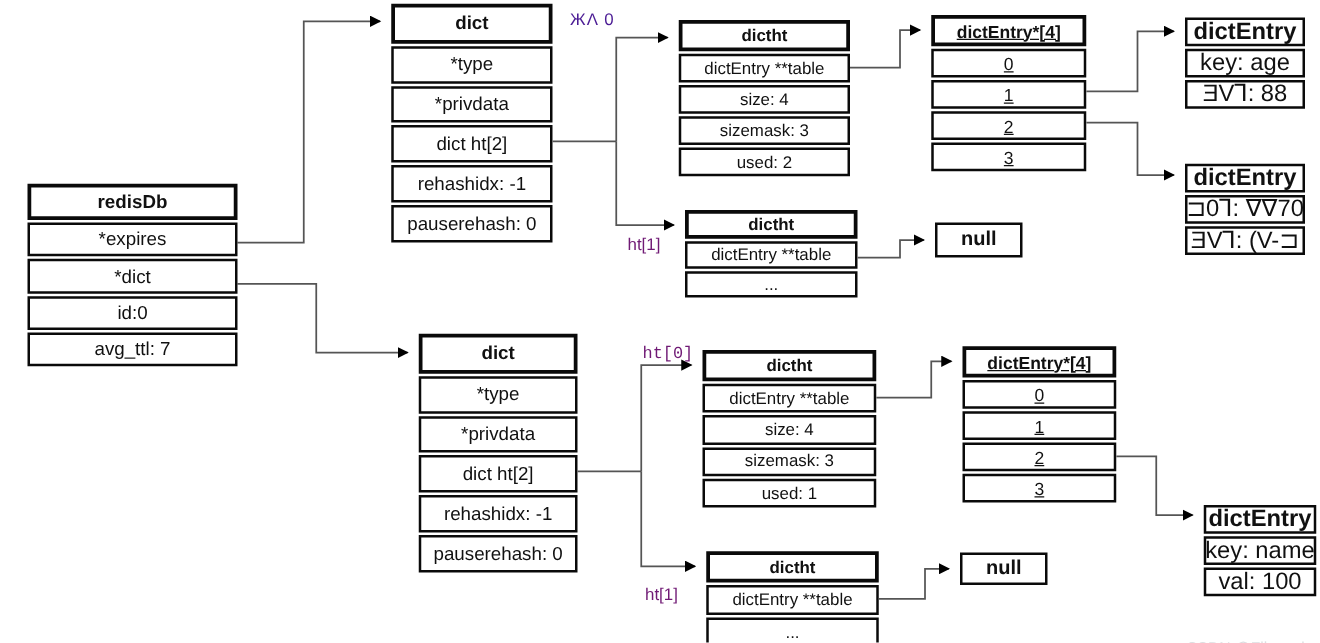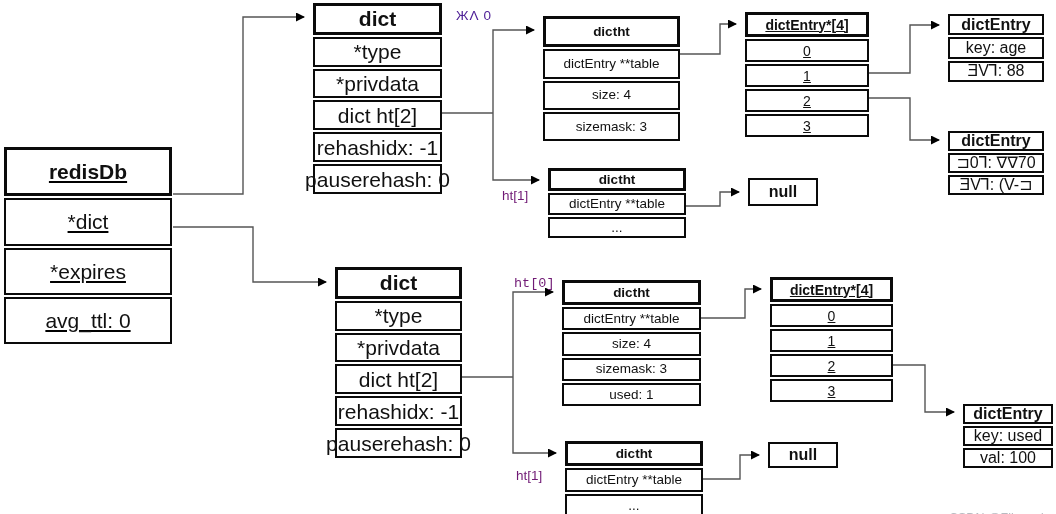--- a/index.html
+++ b/index.html
@@ -10,27 +10,27 @@
   #canvas{position:absolute;inset:0;width:1056px;height:514px;}
   svg.wires{position:absolute;left:0;top:0;pointer-events:none;}
   .box{position:absolute;display:flex;flex-direction:column;gap:2px;box-sizing:border-box;}
   .cell{
     border:2.5px solid #0a0a0a;background:#fff;flex:1;
     display:flex;align-items:center;justify-content:center;
     color:#111;font-size:15px;line-height:1;white-space:nowrap;
   }
   .hdr{font-weight:bold;border-width:3px;font-size:19px;}
   
-  .box.bigcells .cell{font-size:21px;}
+  .box.bigcells .cell{font-size:15px;}
   .box.dictht .hdr{font-size:18px;}
   .box.dictht .cell{font-size:13.5px;}
   .box.arr .hdr{font-size:15px;}
   .box.arr .cell{font-size:14px;text-decoration:underline;}
   .box.entry .hdr{font-size:13.5px;border-width:2.5px;}
-  .box.entry .cell{font-size:16px;}
+  .box.entry .cell{font-size:19px;}
   .box.nullbox .cell{font-weight:bold;font-size:16px;border-width:2.5px;}
   .lbl{position:absolute;color:#701a75;font-size:13.5px;white-space:nowrap;}
   .lbl.dark{color:#4c1d95;font-weight:normal;letter-spacing:1px;}
   .watermark{position:absolute;color:#b7bac0;font-size:12.5px;}
 </style>
 </head>
 <body>
 
 <div id="canvas">
 
@@ -52,41 +52,43 @@
       <path d="M 686 206 H 720 V 192 H 739" marker-end="url(#arw)"></path>
       <path d="M 462 377 H 513"></path>
       <path d="M 513 377 V 292 H 553" marker-end="url(#arw)"></path>
       <path d="M 513 377 V 453 H 556" marker-end="url(#arw)"></path>
       <path d="M 701 318 H 745 V 289 H 761" marker-end="url(#arw)"></path>
       <path d="M 893 365 H 925 V 412 H 954" marker-end="url(#arw)"></path>
       <path d="M 703 479 H 740 V 455 H 759" marker-end="url(#arw)"></path>
     </g>
   </svg>
 
-  <div class="box bigcells" style="left:4px;top:147px;width:168px;height:197px;text-decoration:underline;">
+  <div class="box bigcells" style="left:22px;top:147px;width:168px;height:146px;">
     <div class="cell hdr">redisDb</div>
+    <div class="cell">*expires</div>
     <div class="cell">*dict</div>
-    <div class="cell">*expires</div>
-    <div class="cell">avg_ttl: 0</div>
+    <div class="cell">id:0</div>
+    <div class="cell">avg_ttl: 7</div>
   </div>
 
   <div class="box bigcells" style="left:313px;top:3px;width:129px;height:191px;">
     <div class="cell hdr">dict</div>
     <div class="cell">*type</div>
     <div class="cell">*privdata</div>
     <div class="cell">dict ht[2]</div>
     <div class="cell">rehashidx: -1</div>
     <div class="cell">pauserehash: 0</div>
   </div>
 
   <div class="box dictht" style="left:543px;top:16px;width:137px;height:125px;">
     <div class="cell hdr">dictht</div>
     <div class="cell">dictEntry **table</div>
     <div class="cell">size: 4</div>
     <div class="cell">sizemask: 3</div>
+    <div class="cell">used: 2</div>
   </div>
 
   <div class="box arr" style="left:745px;top:12px;width:124px;height:125px;">
     <div class="cell hdr">dictEntry*[4]</div>
     <div class="cell">0</div>
     <div class="cell">1</div>
     <div class="cell">2</div>
     <div class="cell">3</div>
   </div>
 
@@ -132,21 +134,21 @@
   <div class="box arr" style="left:770px;top:277px;width:123px;height:125px;">
     <div class="cell hdr">dictEntry*[4]</div>
     <div class="cell">0</div>
     <div class="cell">1</div>
     <div class="cell">2</div>
     <div class="cell">3</div>
   </div>
 
   <div class="box entry" style="left:963px;top:404px;width:90px;height:55px;">
     <div class="cell hdr">dictEntry</div>
-    <div class="cell">key: used</div>
+    <div class="cell">key: name</div>
     <div class="cell">val: 100</div>
   </div>
 
   <div class="box dictht" style="left:565px;top:441px;width:138px;height:76px;">
     <div class="cell hdr">dictht</div>
     <div class="cell">dictEntry **table</div>
     <div class="cell">...</div>
   </div>
 
   <div class="box nullbox" style="left:768px;top:442px;width:70px;height:26px;">

